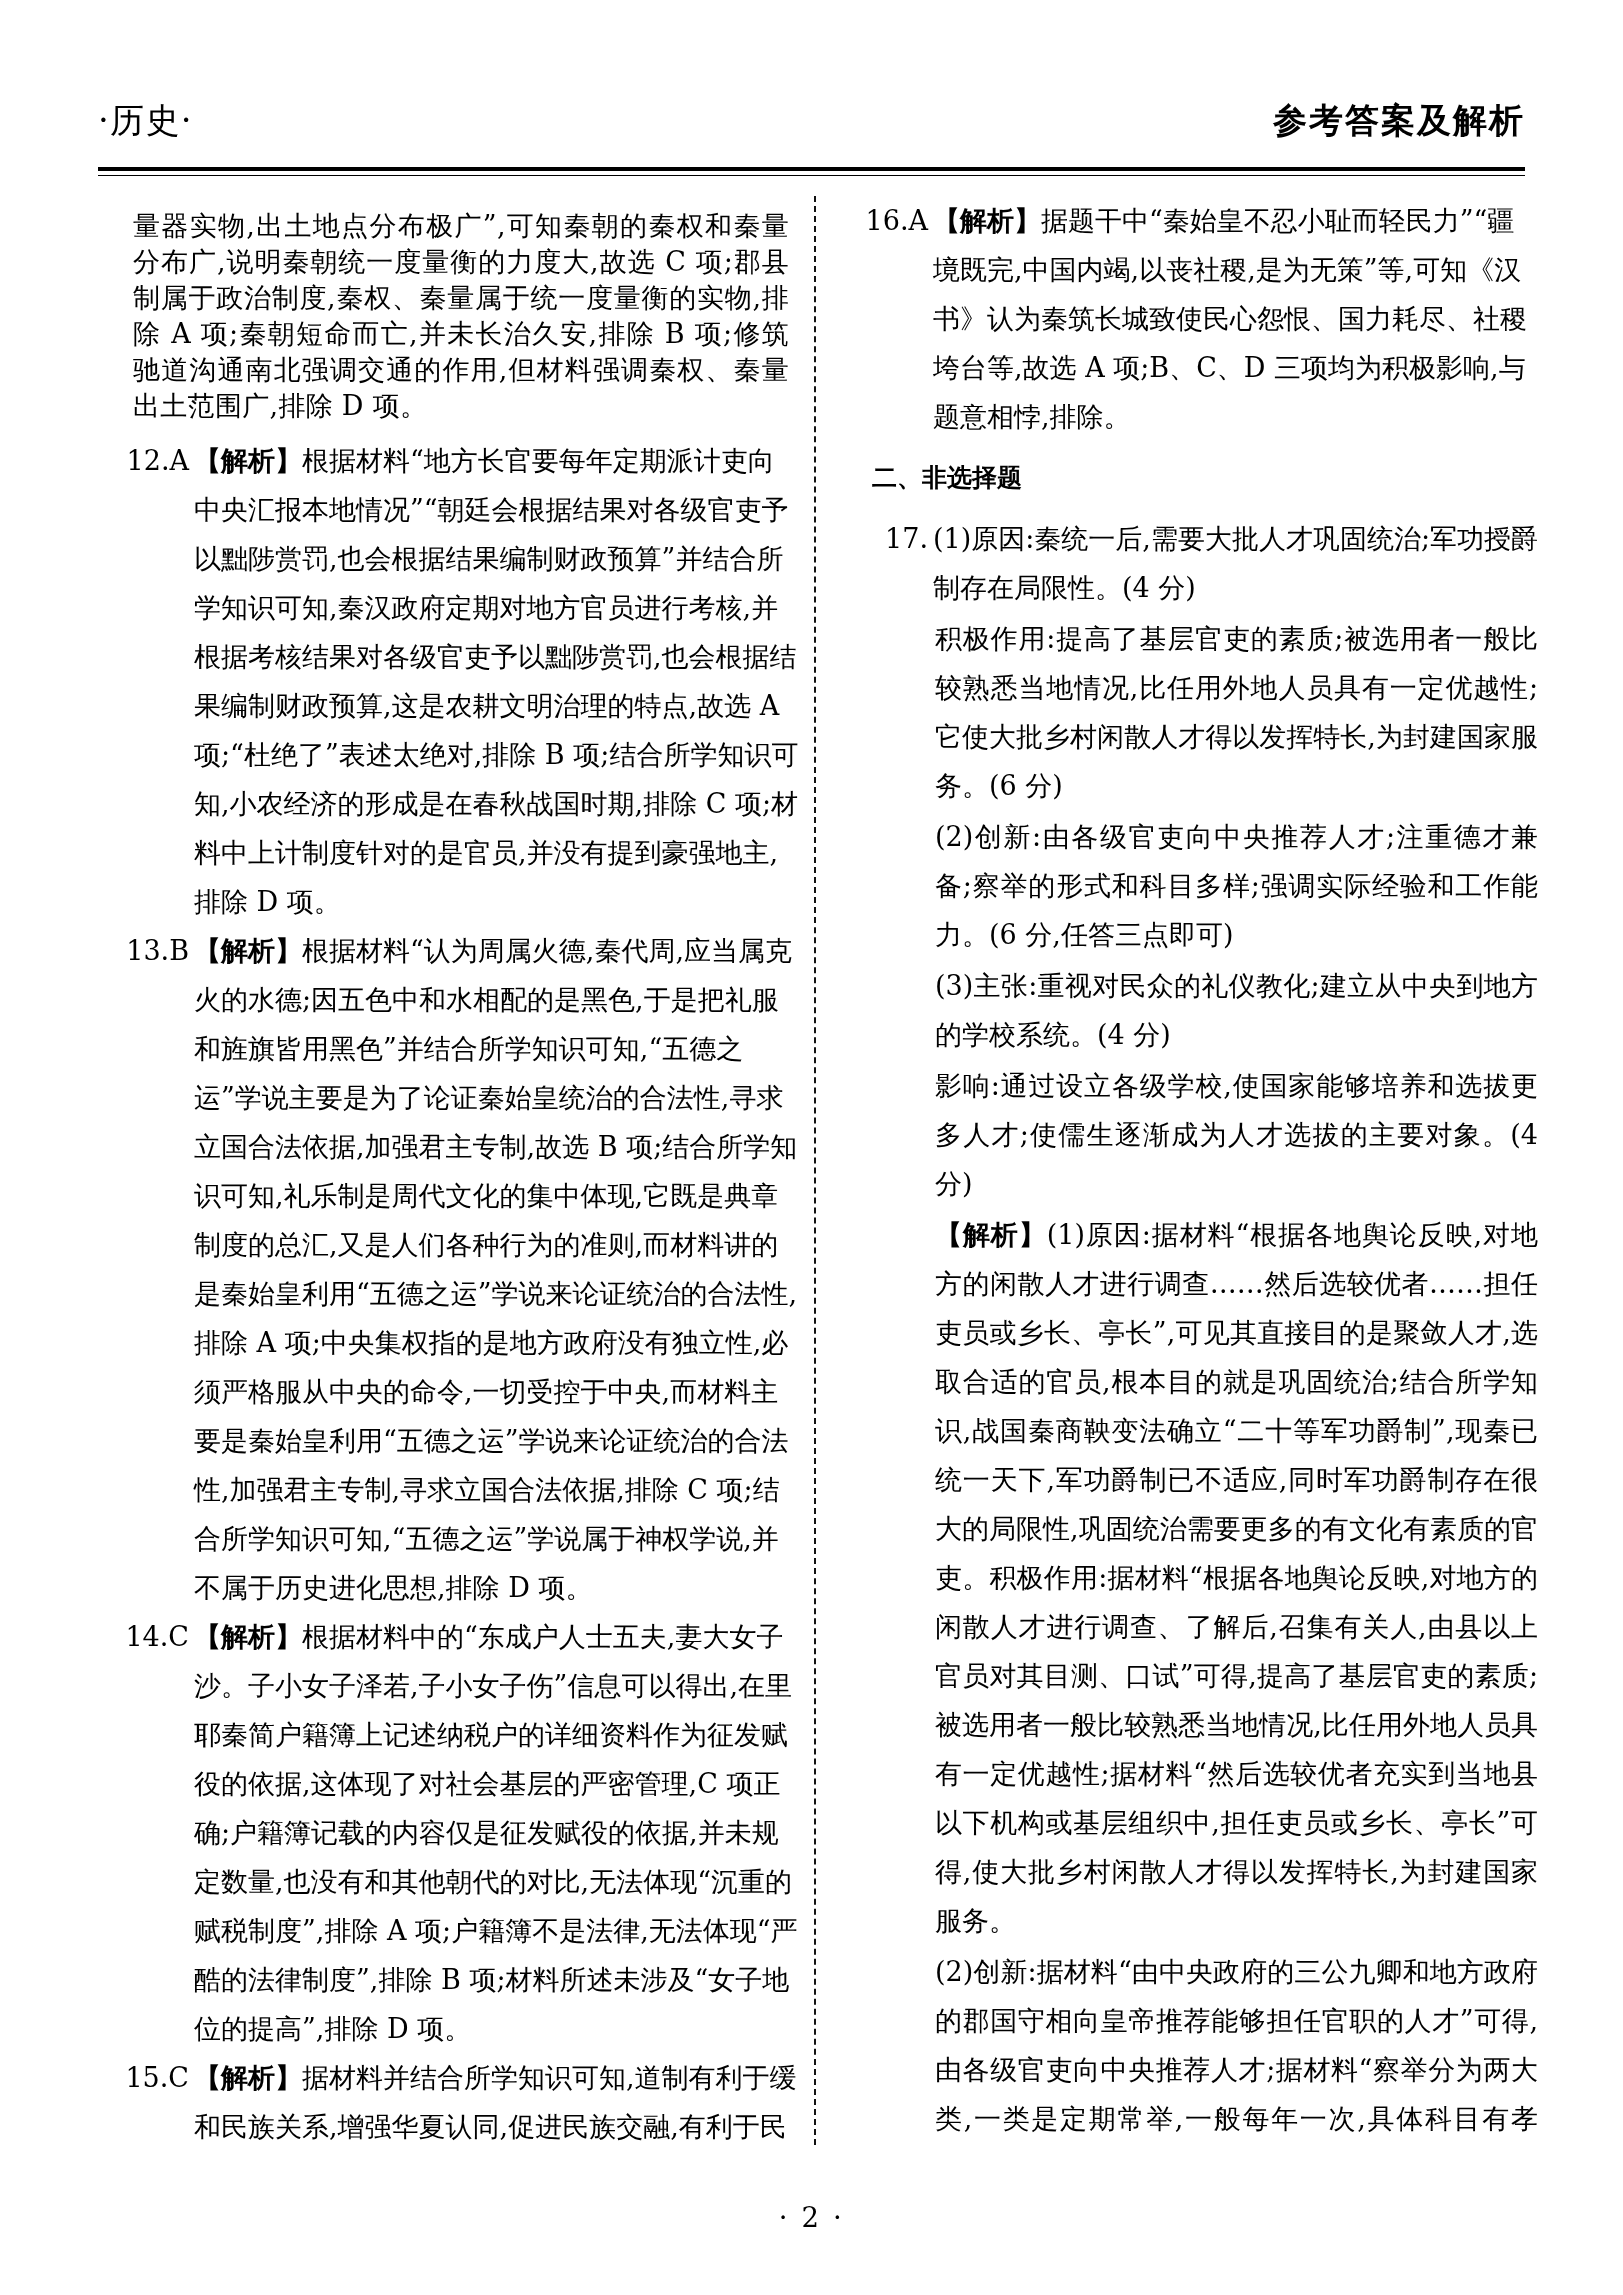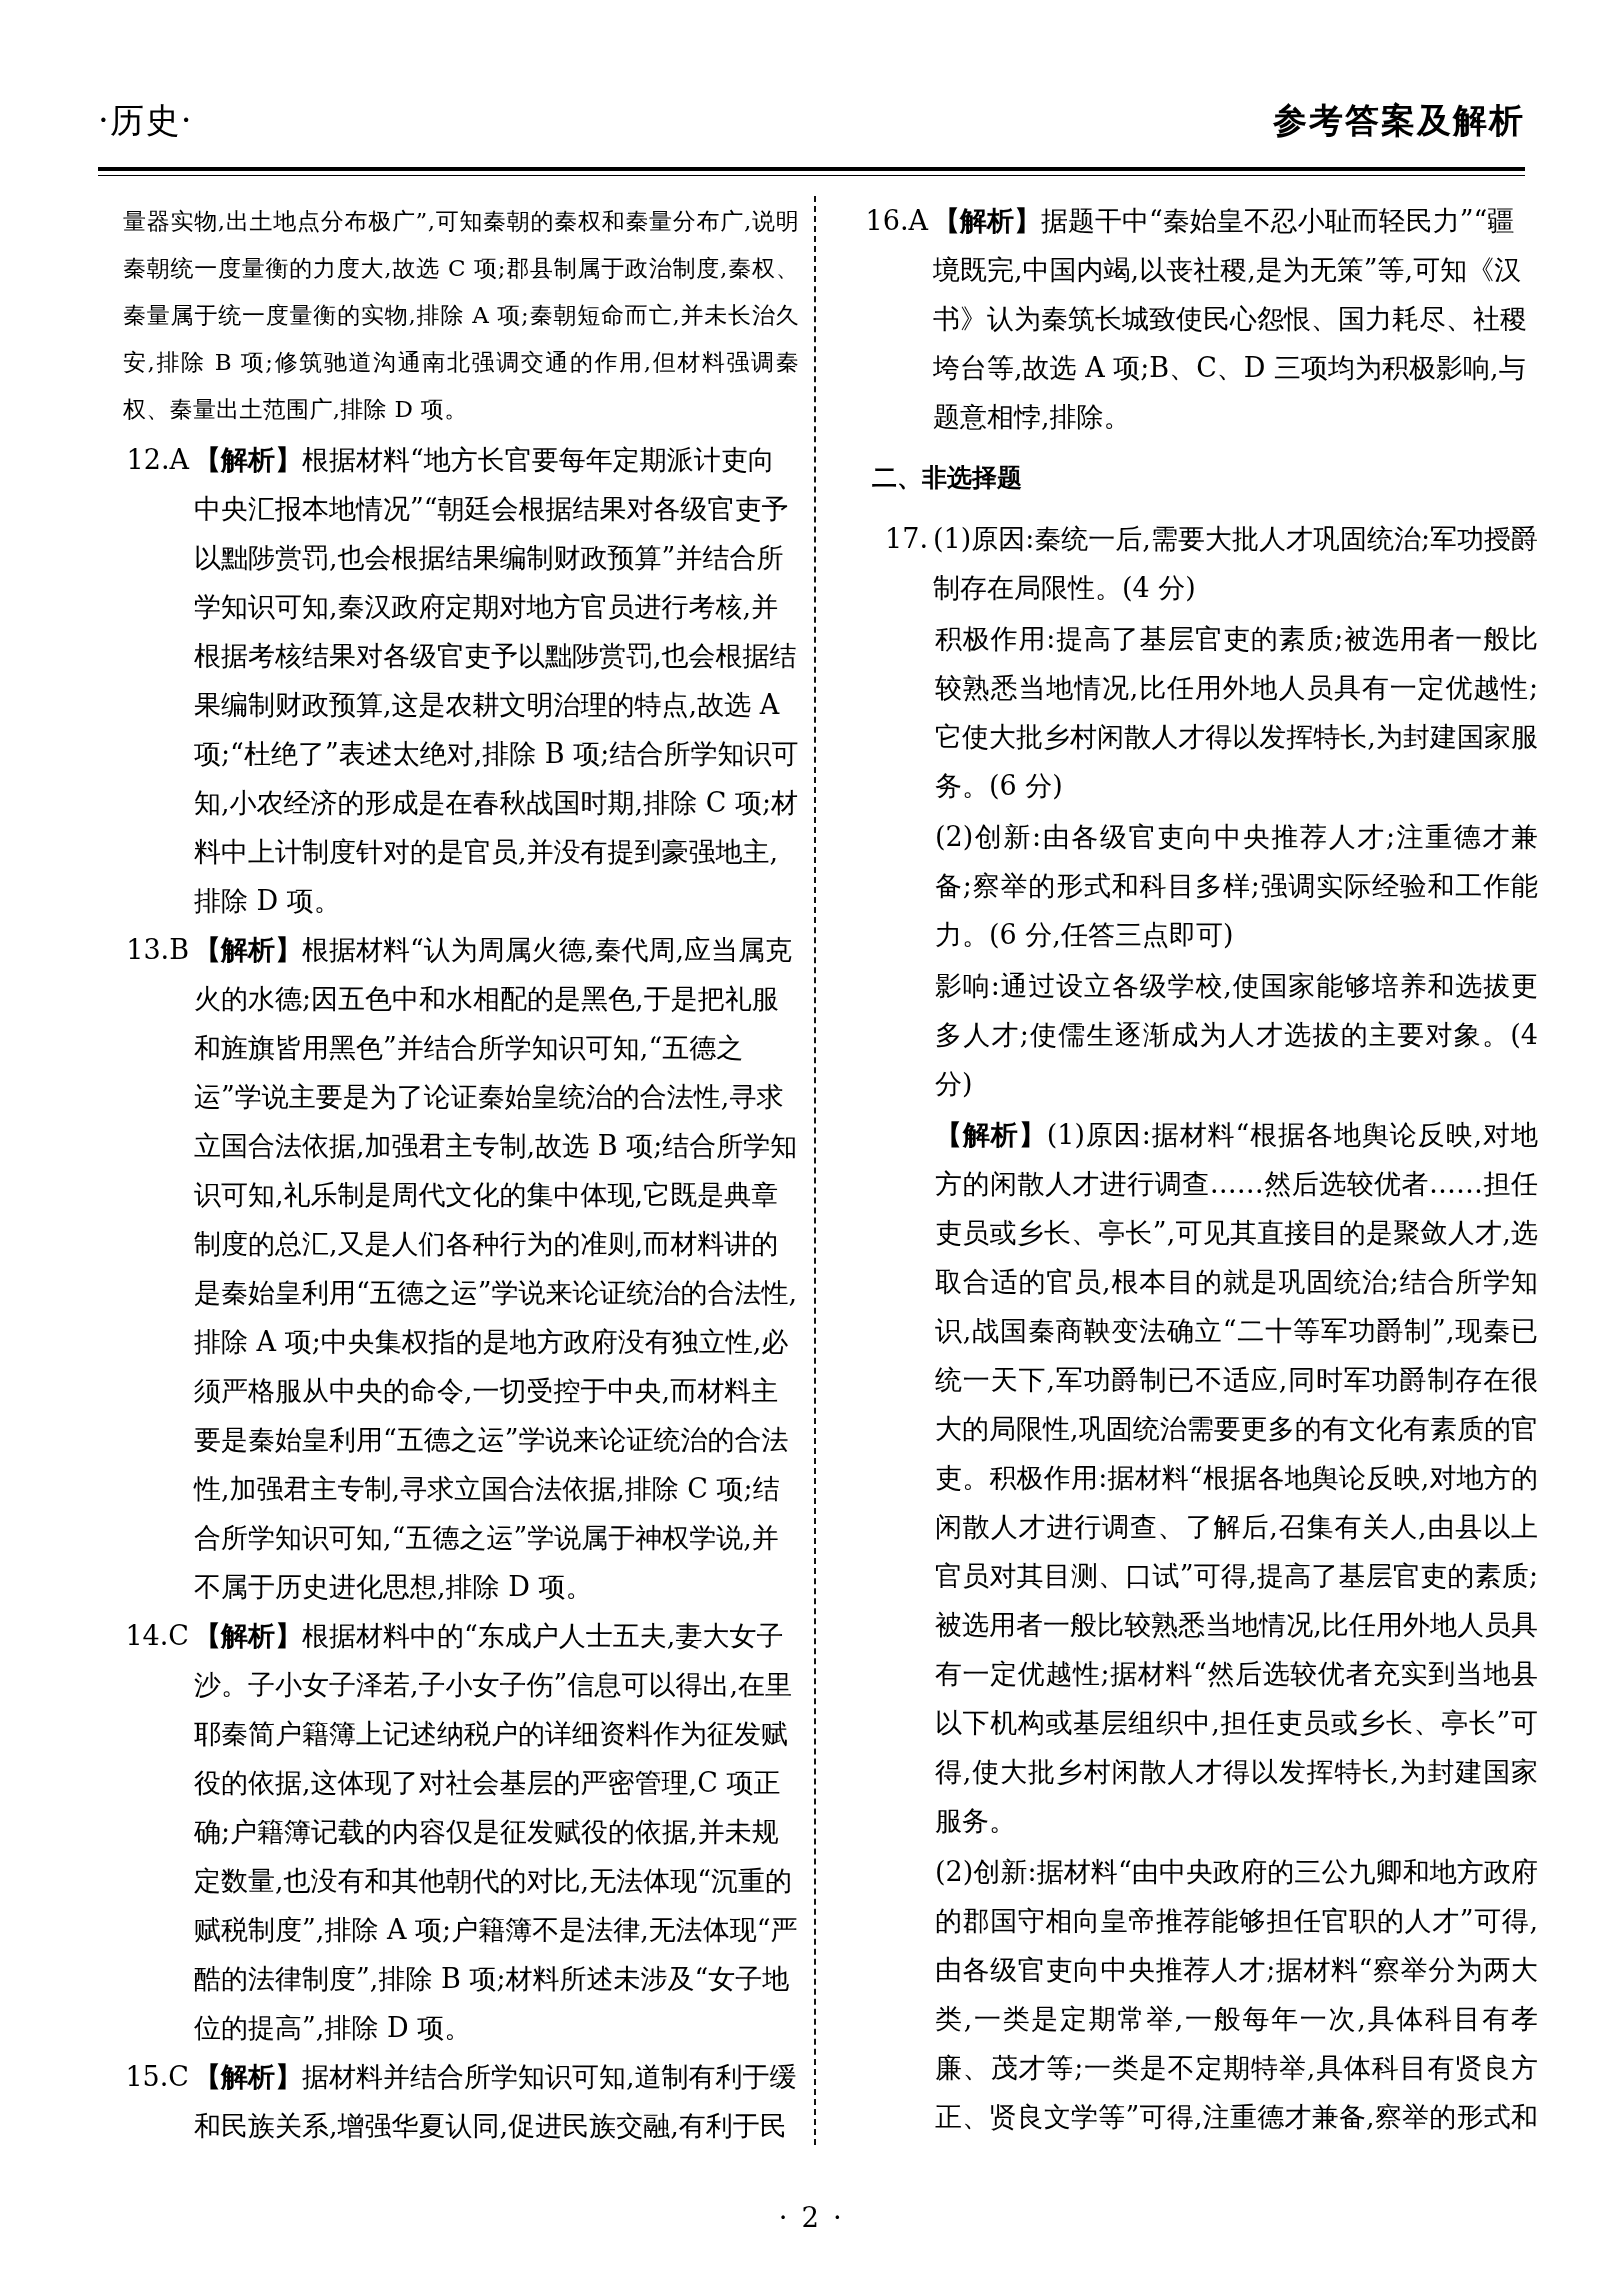--- a/index.html
+++ b/index.html
@@ -88,26 +88,26 @@
     top: 0;
     bottom: 0;
     left: 716px;
     width: 0;
     border-left: 2px dashed #111;
   }
 
   
   .para {
     display: block;
-    font-size: 23px;
-    line-height: 47px;
+    font-size: 27px;
+    line-height: 36px;
     text-align: justify;
     text-justify: inter-character;
     letter-spacing: 0.3px;
-    margin: 2px;
+    margin: 12px;
   }
 
   
   .entry {
     position: relative;
     padding-left: 73px;
     margin-bottom: 0;
   }
   .entry .num {
     position: absolute;
@@ -214,20 +214,21 @@
       </div>
 
       <p class="section-head">二、非选择题</p>
 
       <div class="entry">
         <span class="num">17.</span>
         <span class="body">(1)原因:秦统一后,需要大批人才巩固统治;军功授爵制存在局限性。(4 分)</span>
       </div>
       <p class="sub">积极作用:提高了基层官吏的素质;被选用者一般比较熟悉当地情况,比任用外地人员具有一定优越性;它使大批乡村闲散人才得以发挥特长,为封建国家服务。(6 分)</p>
       <p class="sub">(2)创新:由各级官吏向中央推荐人才;注重德才兼备;察举的形式和科目多样;强调实际经验和工作能力。(6 分,任答三点即可)</p>
+      <p class="sub">(3)主张:重视对民众的礼仪教化;建立从中央到地方的学校系统。(4 分)</p>
       <p class="sub">影响:通过设立各级学校,使国家能够培养和选拔更多人才;使儒生逐渐成为人才选拔的主要对象。(4 分)</p>
 
       <p class="sub"><span class="bold">【解析】</span><span>(1)原因:据材料“根据各地舆论反映,对地方的闲散人才进行调查……然后选较优者……担任吏员或乡长、亭长”,可见其直接目的是聚敛人才,选取合适的官员,根本目的就是巩固统治;结合所学知识,战国秦商鞅变法确立“二十等军功爵制”,现秦已统一天下,军功爵制已不适应,同时军功爵制存在很大的局限性,巩固统治需要更多的有文化有素质的官吏。积极作用:据材料“根据各地舆论反映,对地方的闲散人才进行调查、了解后,召集有关人,由县以上官员对其目测、口试”可得,提高了基层官吏的素质;被选用者一般比较熟悉当地情况,比任用外地人员具有一定优越性;据材料“然后选较优者充实到当地县以下机构或基层组织中,担任吏员或乡长、亭长”可得,使大批乡村闲散人才得以发挥特长,为封建国家服务。</span></p>
       <p class="sub">(2)创新:据材料“由中央政府的三公九卿和地方政府的郡国守相向皇帝推荐能够担任官职的人才”可得,由各级官吏向中央推荐人才;据材料“察举分为两大类,一类是定期常举,一般每年一次,具体科目有孝廉、茂才等;一类是不定期特举,具体科目有贤良方正、贤良文学等”可得,注重德才兼备,察举的形式和科目多样;据材料“凡是地方推荐上来的人才,一般先在中央担任郎官,经过官场上的见习和初步</p>
 
     </div>
 
   </div>
 
   <div class="footer">· 2 ·</div>

